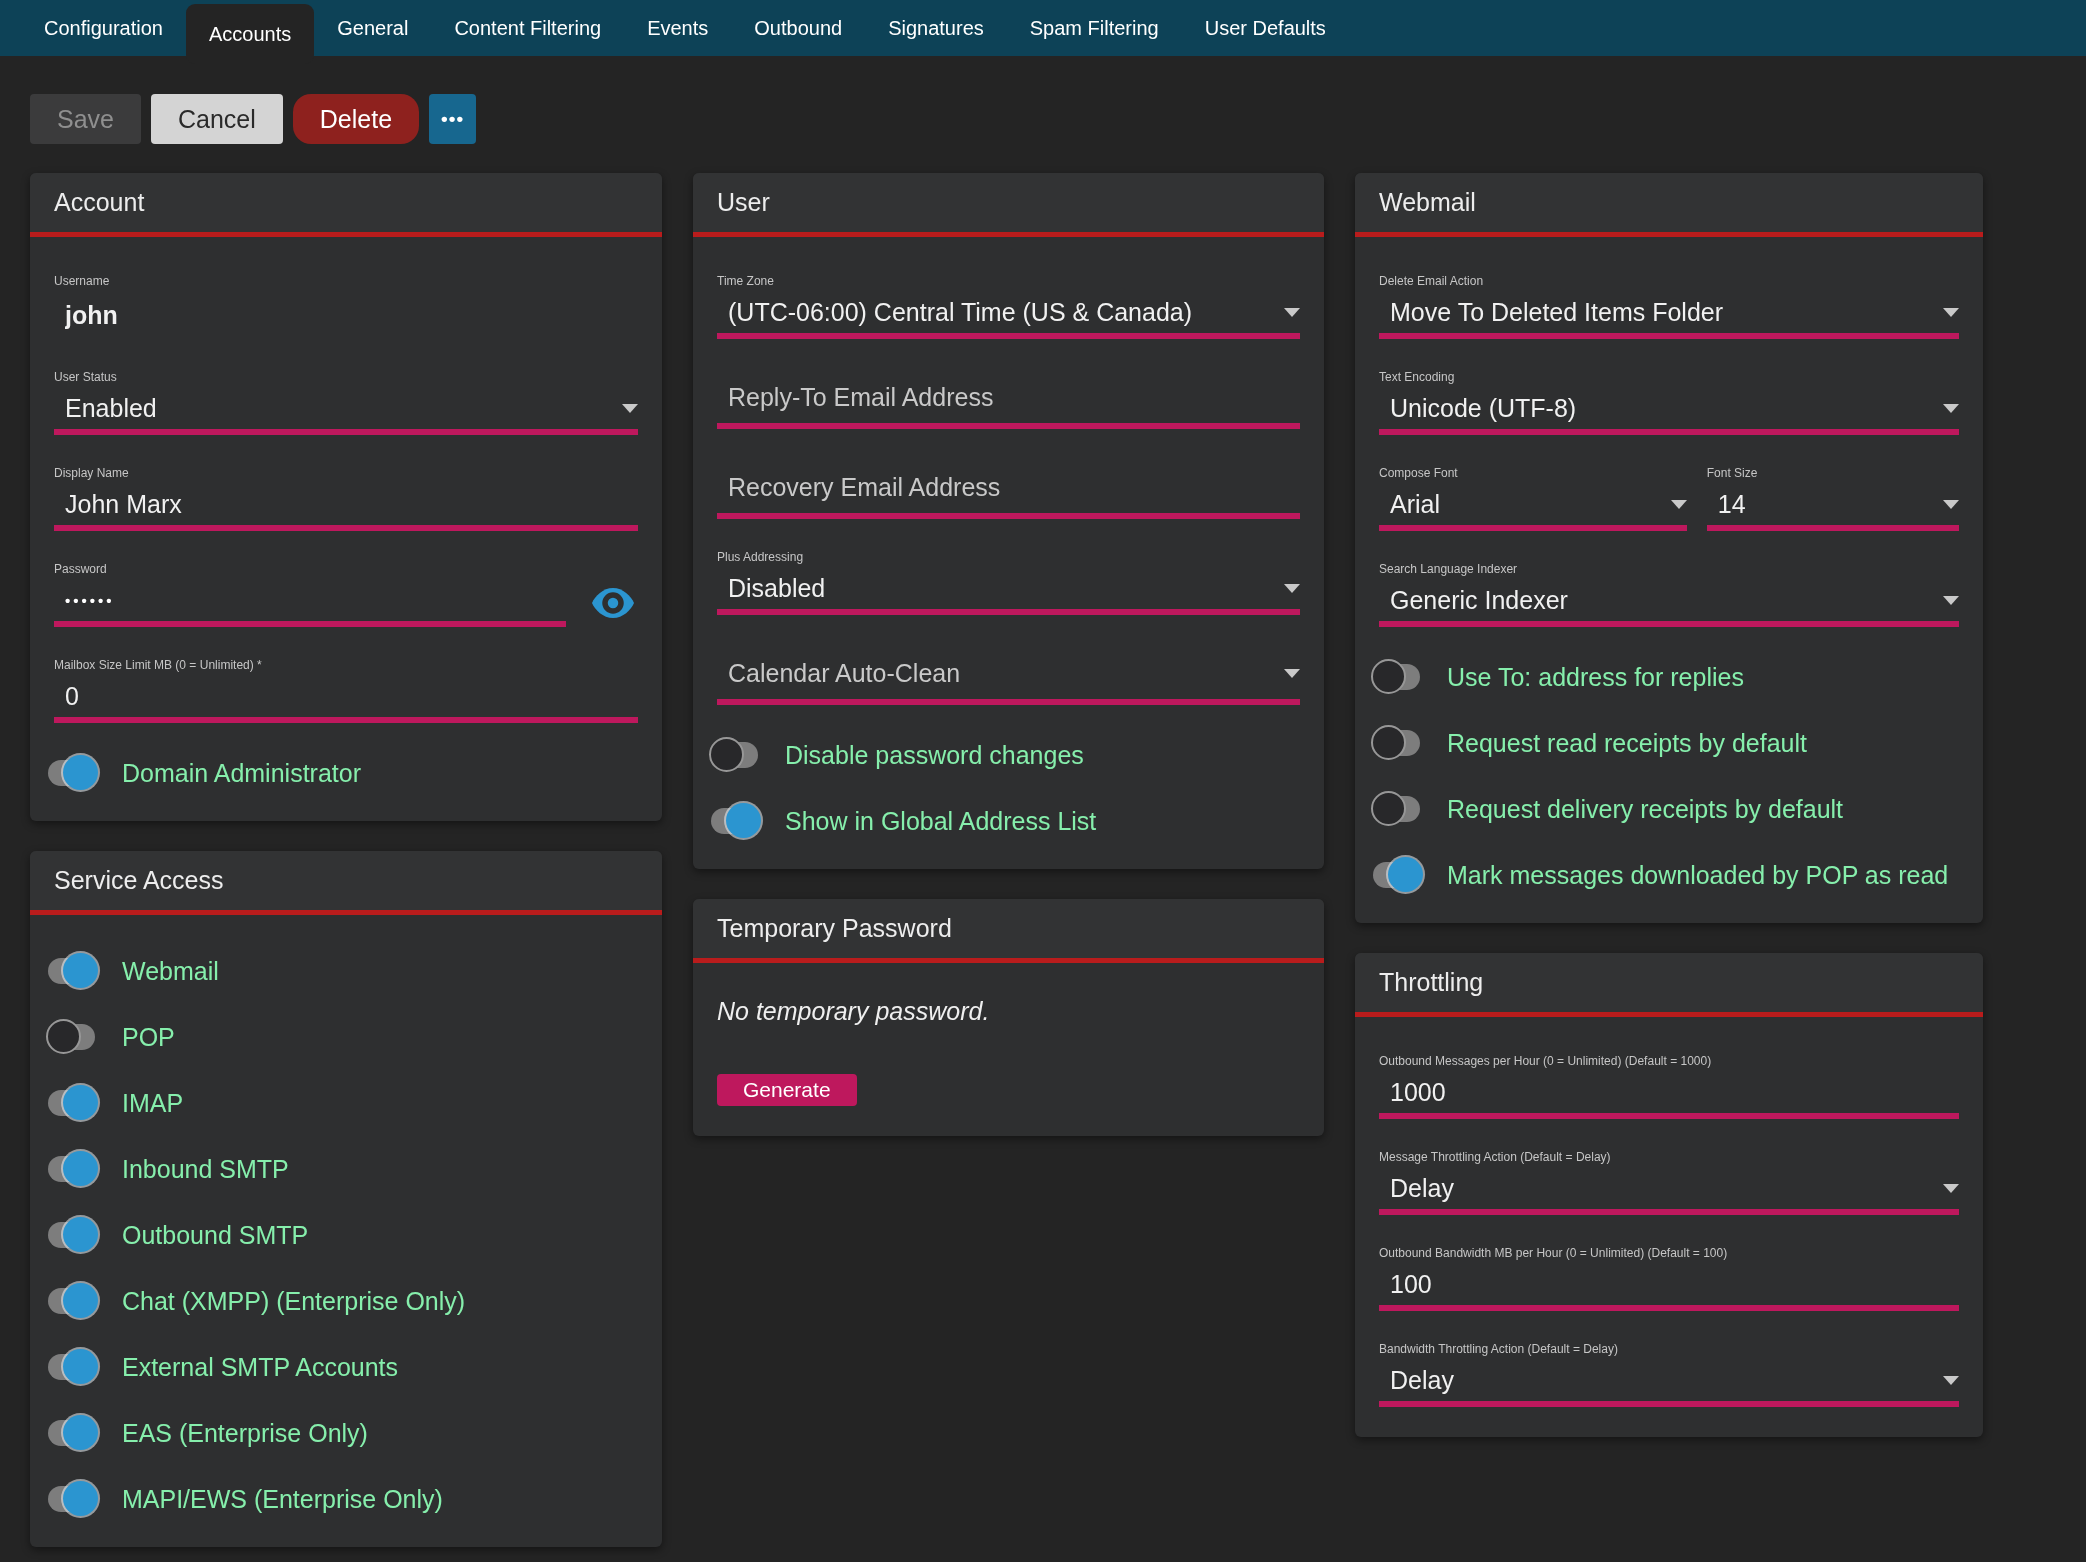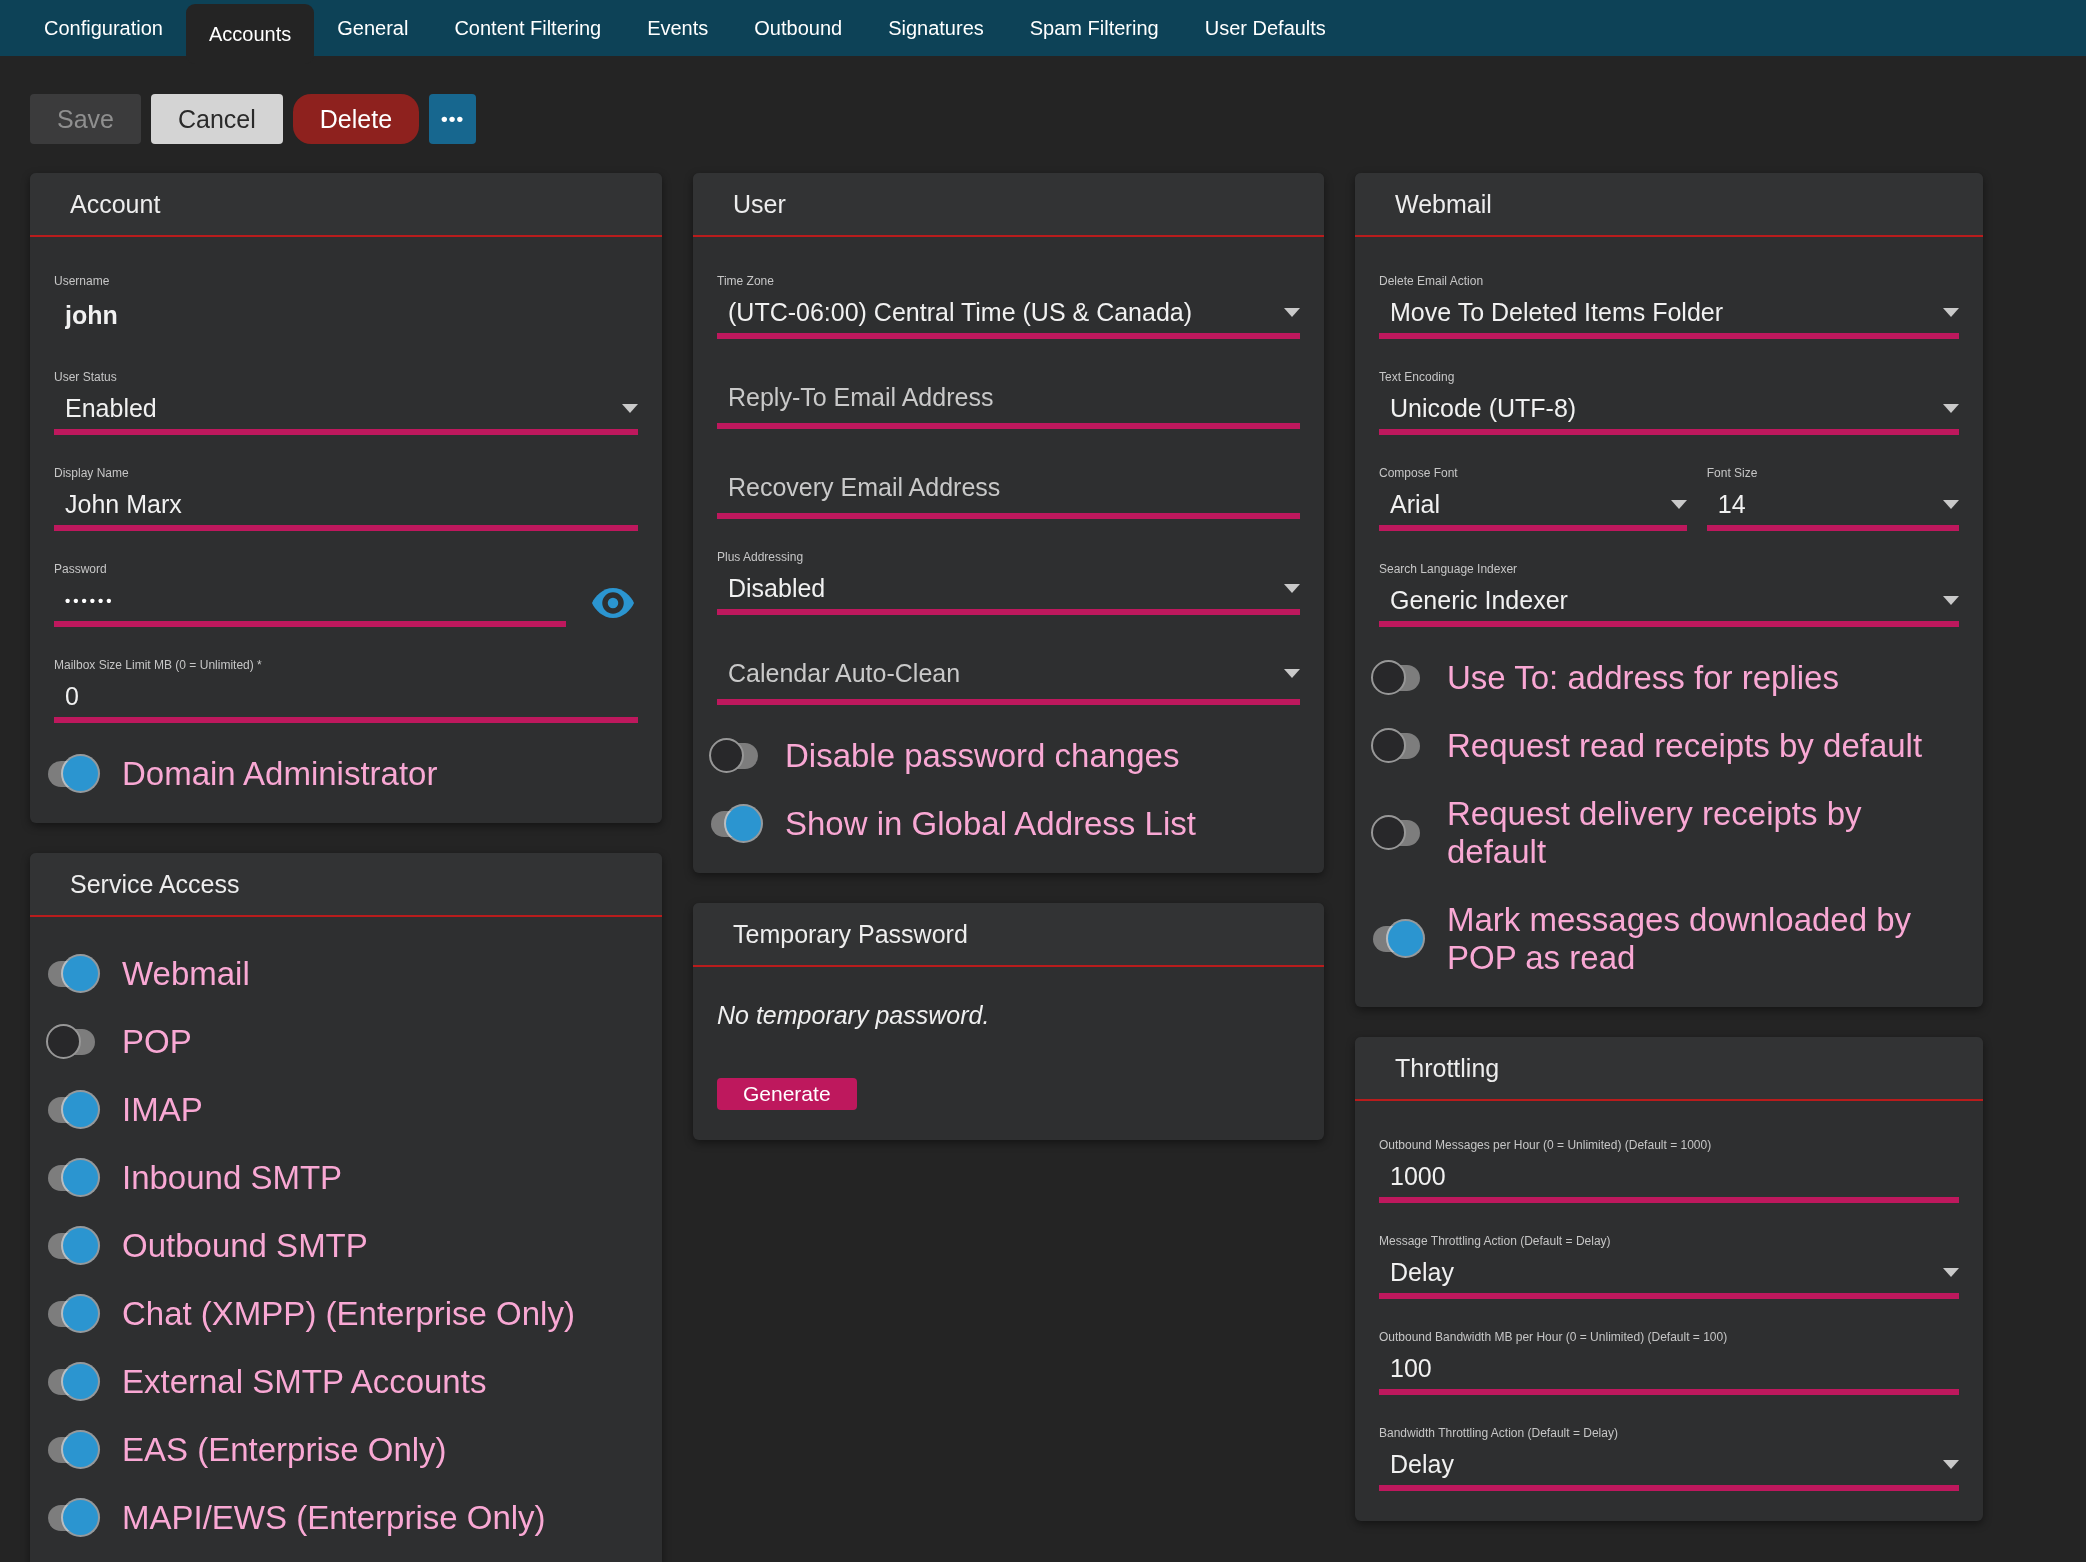--- a/index.html
+++ b/index.html
@@ -56,26 +56,26 @@
   .card {
     background: #2e2f30;
     border-radius: 6px;
     box-shadow: 0 3px 9px rgba(0,0,0,.45);
     overflow: hidden;
     margin-bottom: 30px;
   }
   .card-header {
     background: #323334;
     height: 64px;
-    padding: 0 40px;
+    padding: 0 24px;
     display: flex;
     align-items: center;
     font-size: 25px;
     color: #ededed;
-    border-bottom: 2px solid #b91c1c;
+    border-bottom: 5px solid #b91c1c;
   }
   .card-body { padding: 6px 24px 30px 24px; }
   
   .field { margin-top: 26px; }
   .flabel { font-size: 12px; color: #c6c6c6; line-height: 24px; }
   .value-row {
     display: flex;
     align-items: center;
     min-height: 46px;
     padding-left: 11px;
@@ -113,21 +113,21 @@
     width: 35px; height: 35px; border-radius: 50%;
     background: #28282a;
     border: 2px solid #979797;
   }
   .switch.on .knob {
     left: auto; right: -3px;
     background: #2b95d0;
     border: none;
     box-shadow: 0 0 0 2px rgba(235,243,248,.55);
   }
-  .toggle-label { margin-left: 27px; font-size: 33px; color: #f9a8d4; }
+  .toggle-label { margin-left: 27px; font-size: 25px; color: #86efac; }
   
   .temp-text { font-style: italic; font-size: 25px; color: #efefef; margin-top: 28px; }
   .btn-generate {
     margin-top: 48px;
     background: #be185d; color: #fff;
     height: 32px; padding: 0 26px;
     border: none; border-radius: 4px;
     font-family: inherit; font-size: 21px;
     cursor: pointer;
   }

